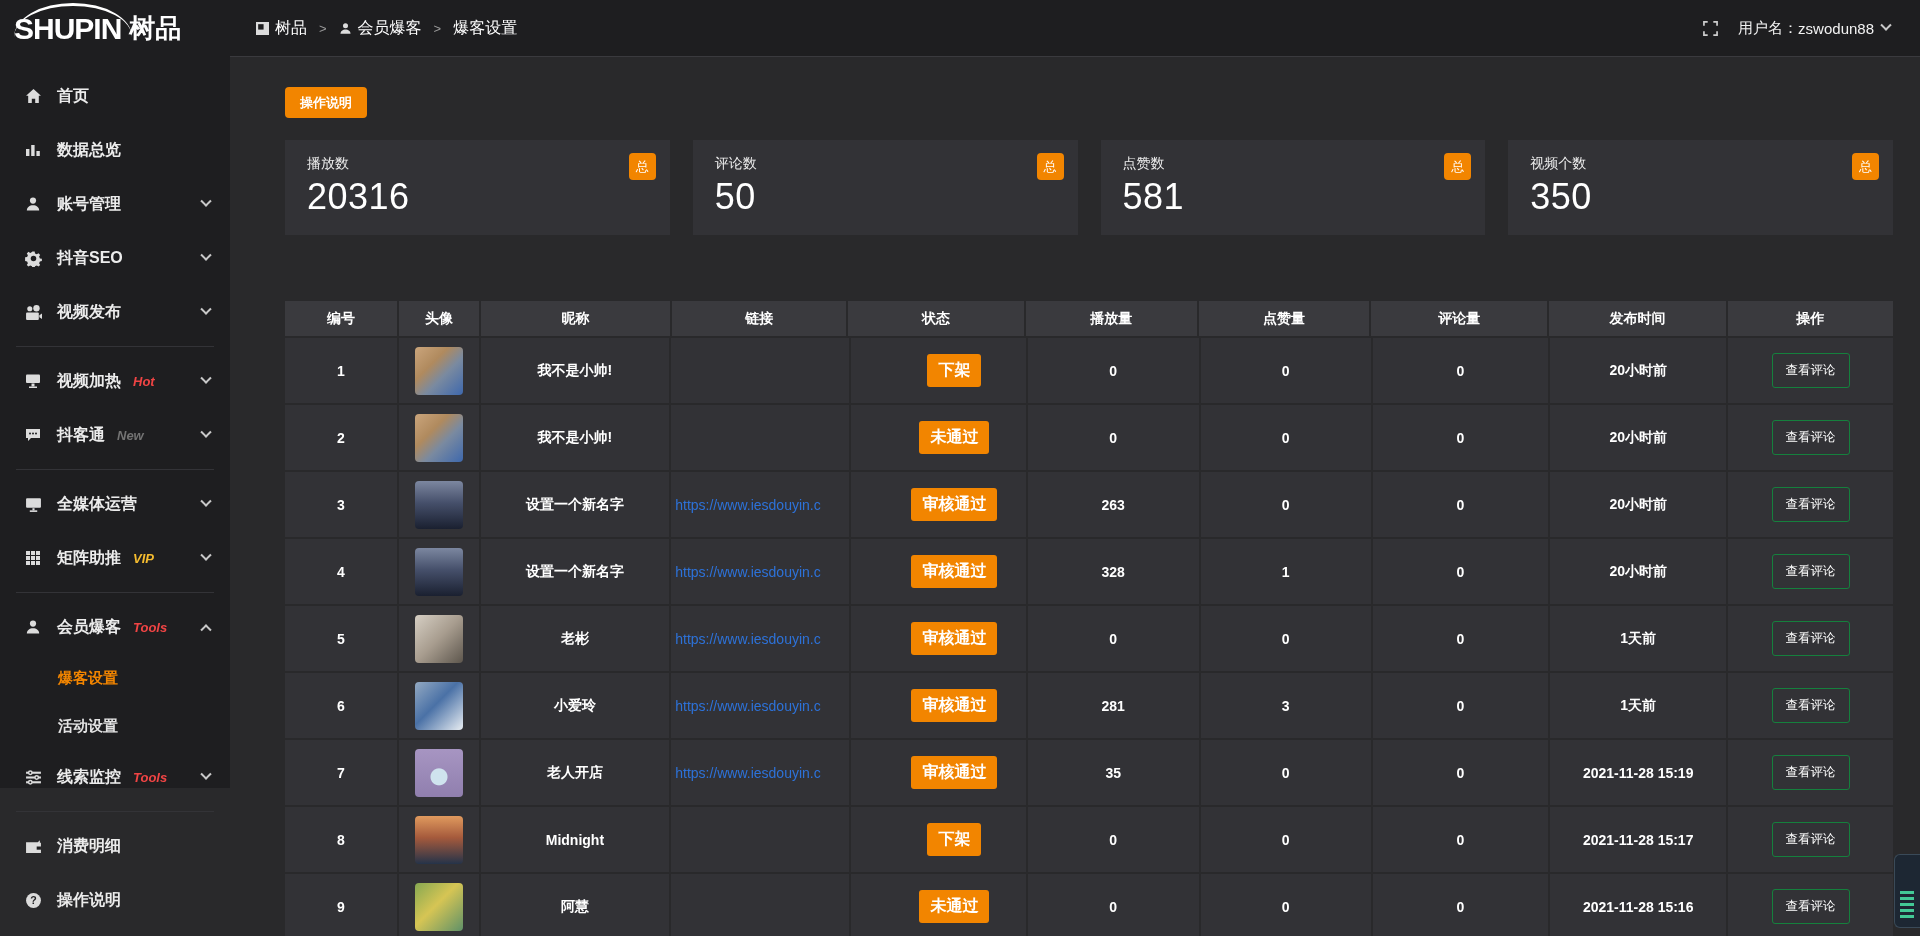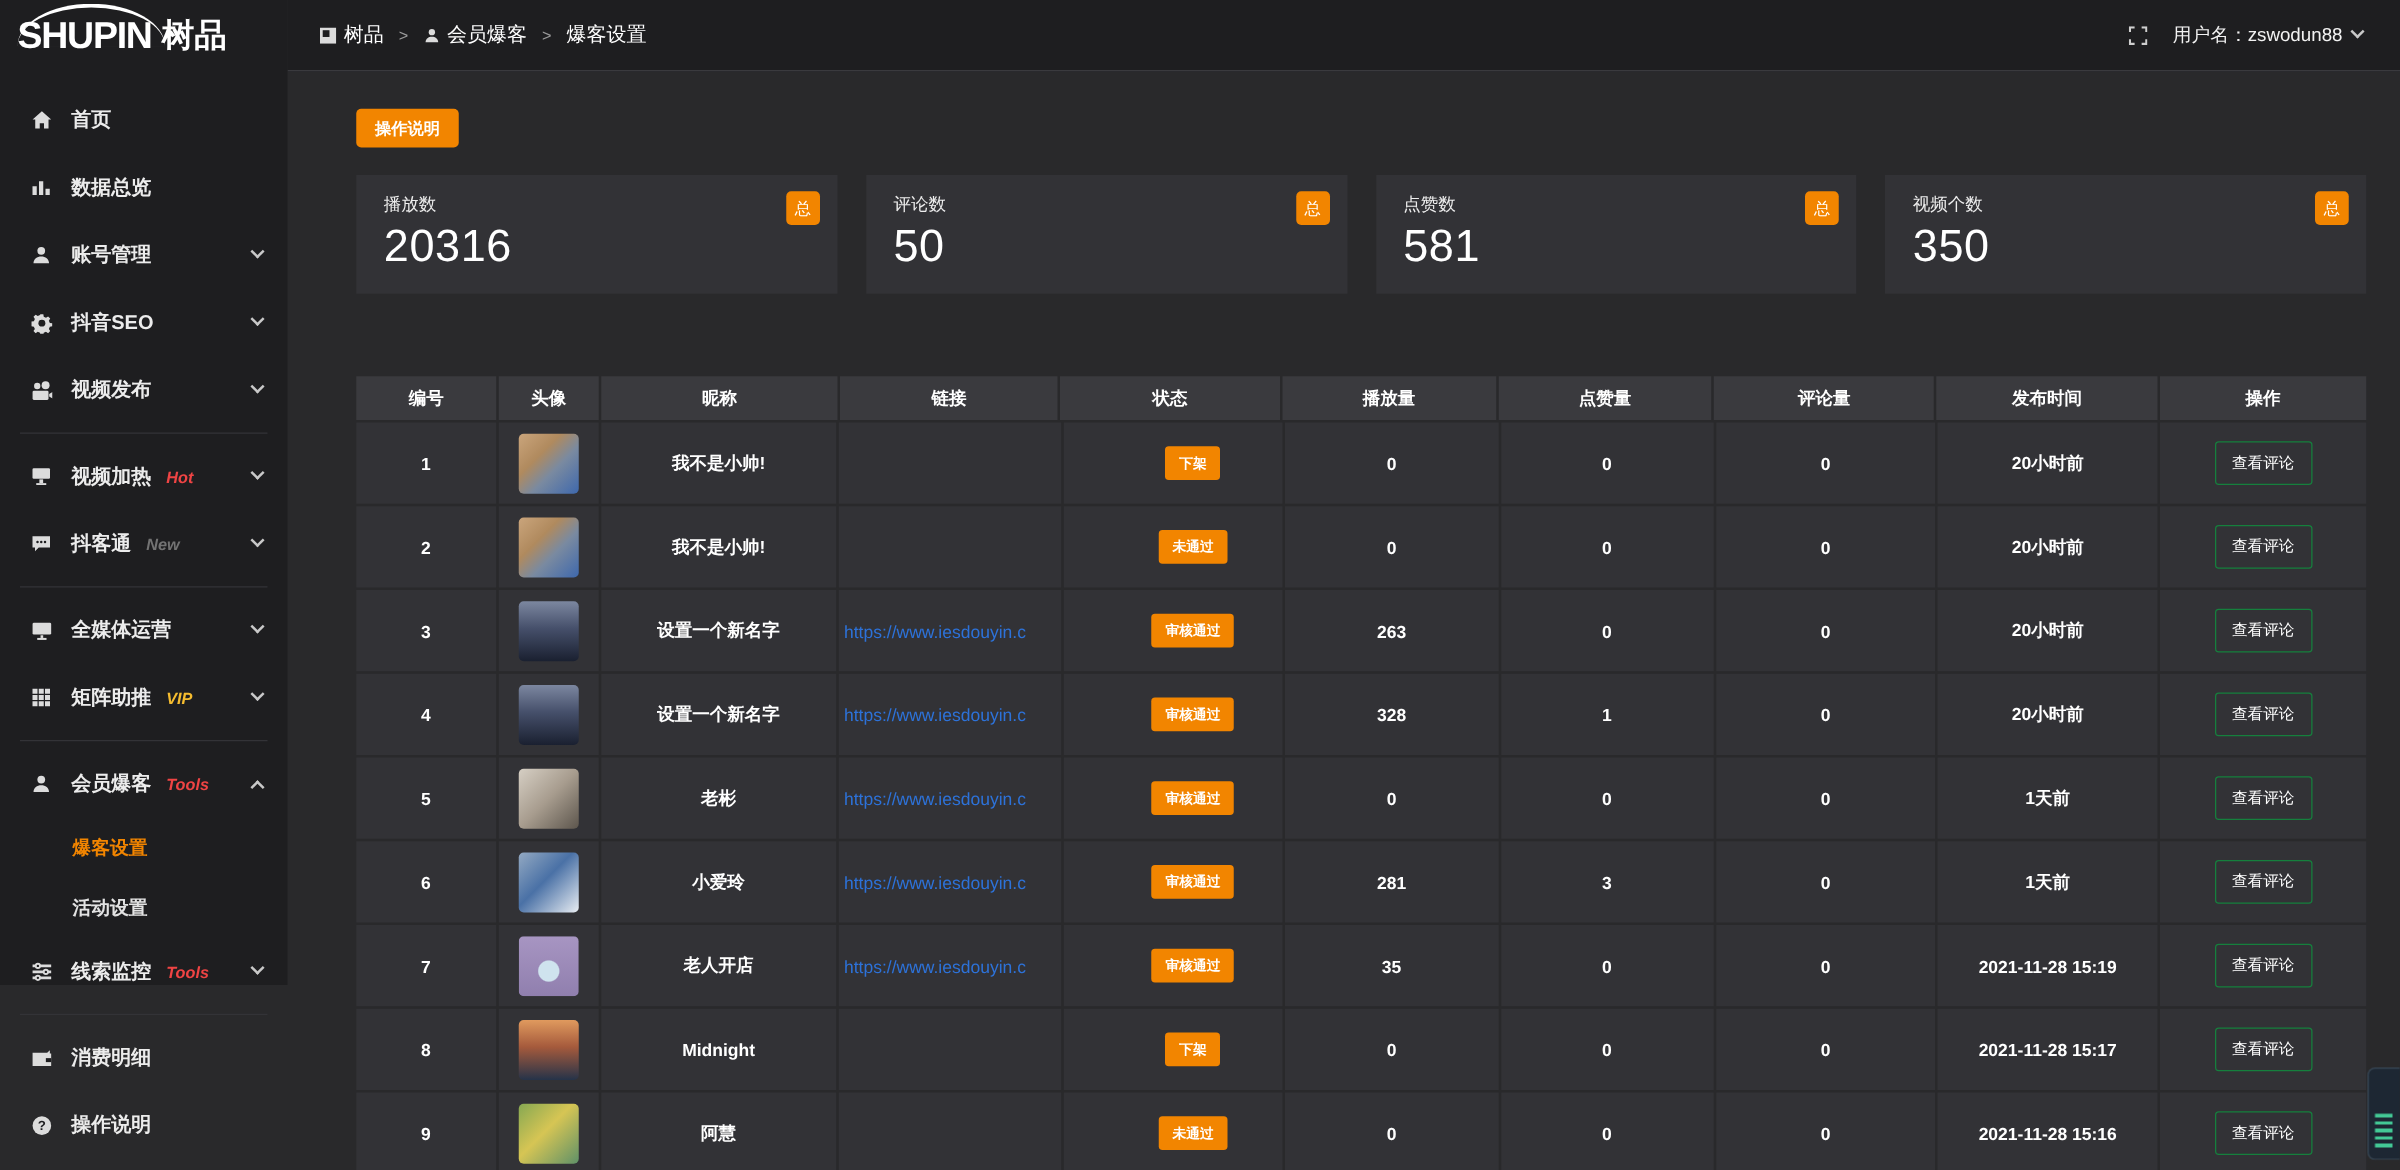--- a/index.html
+++ b/index.html
@@ -56,21 +56,21 @@
   .cell { background:#323236; display:flex; align-items:center; justify-content:center;
     min-width:0; font-size:14px; font-weight:600; color:#fff; }
   .thead .cell { background:#3a3a3e; height:35px; font-weight:700; }
   .tbody .cell, .partial .cell { height:65px; }
   .c0{flex:113 1 0;} .c1{flex:81 1 0;} .c2{flex:191 1 0;} .c3{flex:176 1 0;} .c4{flex:177 1 0;}
   .c5{flex:173 1 0;} .c6{flex:172 1 0;} .c7{flex:178 1 0;} .c8{flex:178 1 0;} .c9{flex:167 1 0;}
   .cell.link-cell { justify-content:flex-start; padding-left:4px; overflow:hidden; }
   .vlink { color:var(--link); font-size:14px; font-weight:400; white-space:nowrap; text-decoration:none; cursor:pointer; }
   .avatar { width:48px; height:48px; border-radius:4px; }
   .status-badge { background:var(--accent); color:#fff; border-radius:3px; padding:6px 11px;
-    font-size:11px; font-weight:600; white-space:nowrap;margin-left:32px; }
+    font-size:16px; font-weight:600; white-space:nowrap;margin-left:32px; }
   .action-btn { background:transparent; border:1px solid #15803d; border-radius:3px; color:#fff;
     padding:8px 13px; font-size:12.5px; cursor:pointer; font-family:inherit; white-space:nowrap; }
 
   
   .float-widget { position:fixed; right:0; bottom:8px; width:26px; height:74px; background:#1d2733;
     border:1px solid #3a4a58; border-right:none; border-radius:6px 0 0 6px; cursor:pointer; }
   .float-stripes { position:absolute; left:5px; bottom:8px; width:14px; height:28px;
     background:repeating-linear-gradient(180deg,#43c996 0 3px,transparent 3px 6px); }
 
   svg { display:block; }

